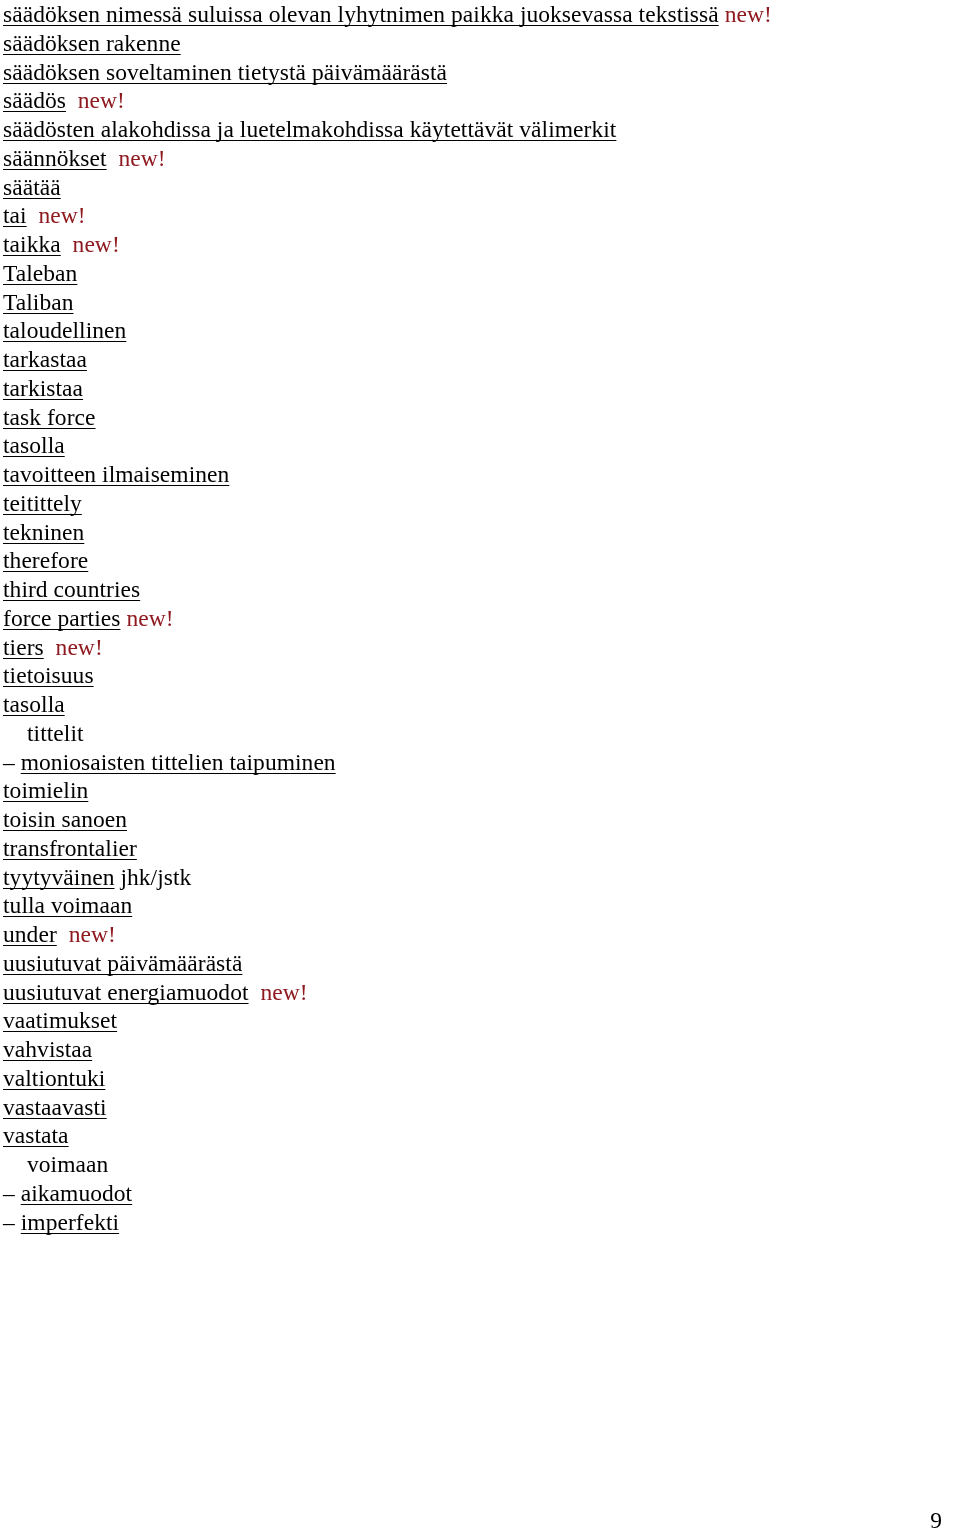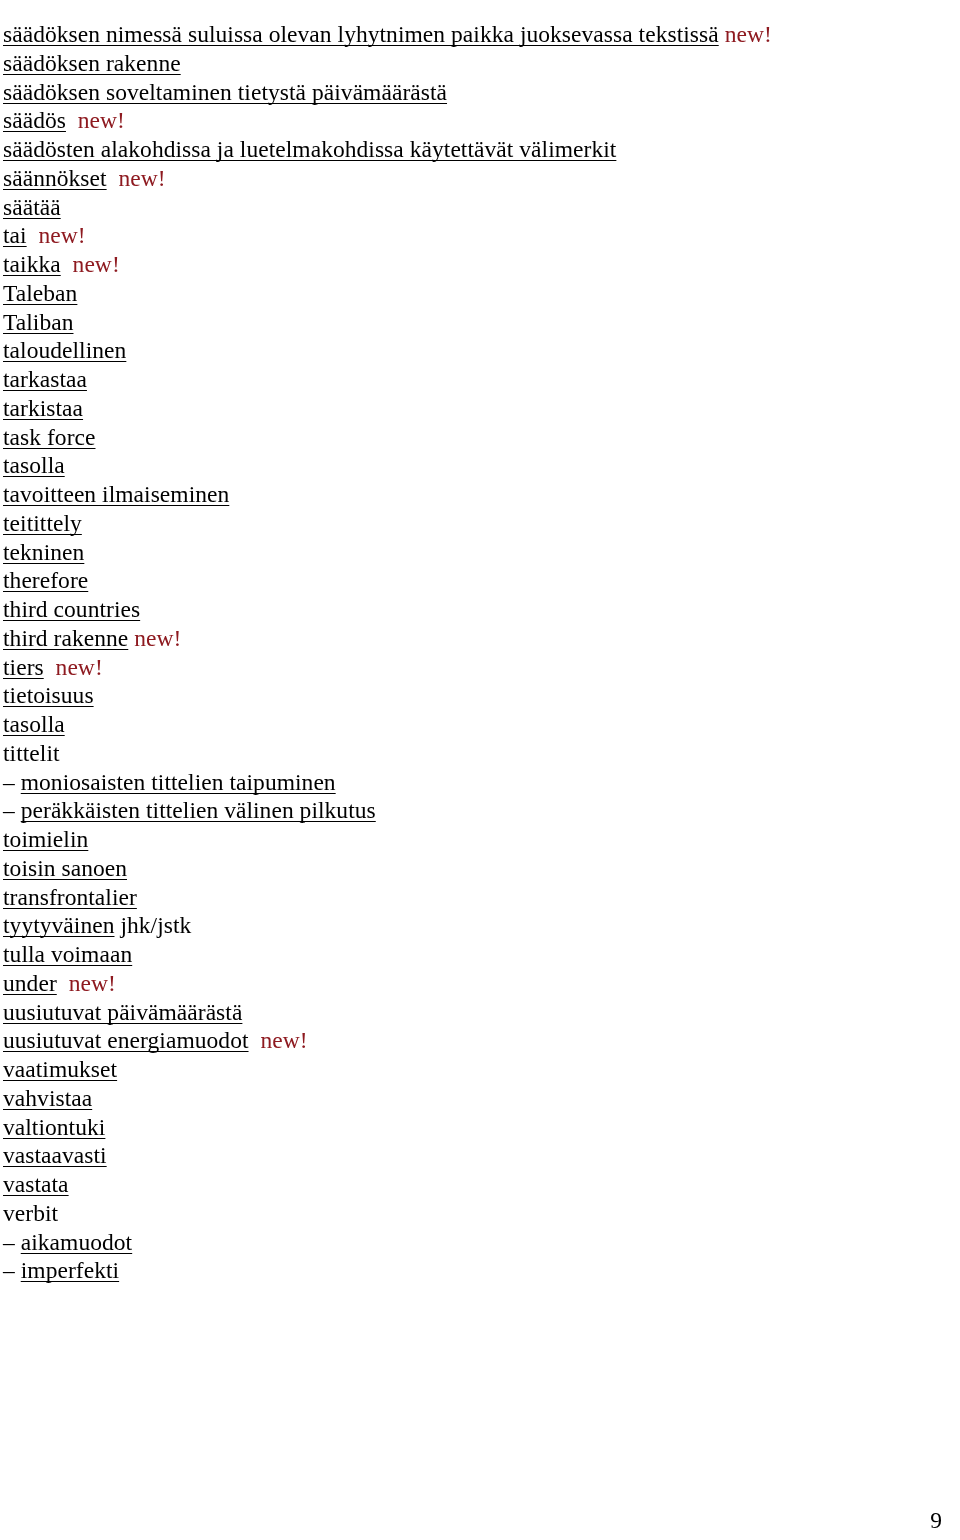--- a/index.html
+++ b/index.html
@@ -17,21 +17,21 @@
     overflow: hidden;
   }
 
   #page {
     position: absolute;
     left: 0;
     top: 0;
     width: 960px;
     height: 1540px;
     box-sizing: border-box;
-    padding: 20px 0 0 3px;
+    padding: 0 0 0 3px;
     border-radius: 14px;
   }
 
   .entry {
     display: block;
     white-space: pre;
     font-size: 23.5px;
     line-height: 28.75px;
     height: 28.75px;
     letter-spacing: 0.05px;
@@ -46,20 +46,21 @@
 
   .term {
     text-decoration: underline;
     text-decoration-thickness: 1px;
     text-underline-offset: 2.5px;
     text-decoration-skip-ink: none;
   }
 
   .term.plain {
     text-decoration: none;
+    margin-left: 24px;
   }
 
   .suffix {
     text-decoration: none;
   }
 
   .new {
     color: #8E1A20;
     text-decoration: none;
   }
@@ -93,38 +94,37 @@
       <div class="entry"><span class="term">taloudellinen</span></div>
       <div class="entry"><span class="term">tarkastaa</span></div>
       <div class="entry"><span class="term">tarkistaa</span></div>
       <div class="entry"><span class="term">task force</span></div>
       <div class="entry"><span class="term">tasolla</span></div>
       <div class="entry"><span class="term">tavoitteen ilmaiseminen</span></div>
       <div class="entry"><span class="term">teitittely</span></div>
       <div class="entry"><span class="term">tekninen</span></div>
       <div class="entry"><span class="term">therefore</span></div>
       <div class="entry"><span class="term">third countries</span></div>
-      <div class="entry"><span class="term">third rakenne</span><span class="suffix"> </span><span class="new" style="color: rgb(142, 26, 32);">new!</span></div>
+      <div class="entry"><span class="term">force parties</span><span class="suffix"> </span><span class="new" style="color: rgb(142, 26, 32);">new!</span></div>
       <div class="entry"><span class="term">tiers</span><span class="suffix">  </span><span class="new" style="color: rgb(142, 26, 32);">new!</span></div>
       <div class="entry"><span class="term">tietoisuus</span></div>
       <div class="entry"><span class="term">tasolla</span></div>
       <div class="entry"><span class="term plain">tittelit</span></div>
       <div class="entry"><span class="dash">– </span><span class="term">moniosaisten tittelien taipuminen</span></div>
-      <div class="entry"><span class="dash">– </span><span class="term">peräkkäisten tittelien välinen pilkutus</span></div>
       <div class="entry"><span class="term">toimielin</span></div>
       <div class="entry"><span class="term">toisin sanoen</span></div>
       <div class="entry"><span class="term">transfrontalier</span></div>
       <div class="entry"><span class="term">tyytyväinen</span><span class="suffix"> jhk/jstk</span></div>
       <div class="entry"><span class="term">tulla voimaan</span></div>
       <div class="entry"><span class="term">under</span><span class="suffix">  </span><span class="new" style="color: rgb(142, 26, 32);">new!</span></div>
       <div class="entry"><span class="term">uusiutuvat päivämäärästä</span></div>
       <div class="entry"><span class="term">uusiutuvat energiamuodot</span><span class="suffix">  </span><span class="new" style="color: rgb(142, 26, 32);">new!</span></div>
       <div class="entry"><span class="term">vaatimukset</span></div>
       <div class="entry"><span class="term">vahvistaa</span></div>
       <div class="entry"><span class="term">valtiontuki</span></div>
       <div class="entry"><span class="term">vastaavasti</span></div>
       <div class="entry"><span class="term">vastata</span></div>
-      <div class="entry"><span class="term plain">verbit</span></div>
+      <div class="entry"><span class="term plain">voimaan</span></div>
       <div class="entry"><span class="dash">– </span><span class="term">aikamuodot</span></div>
       <div class="entry"><span class="dash">– </span><span class="term">imperfekti</span></div>
     </div>
   <div id="page-number">9</div>
 </div>
 
 </body></html>

